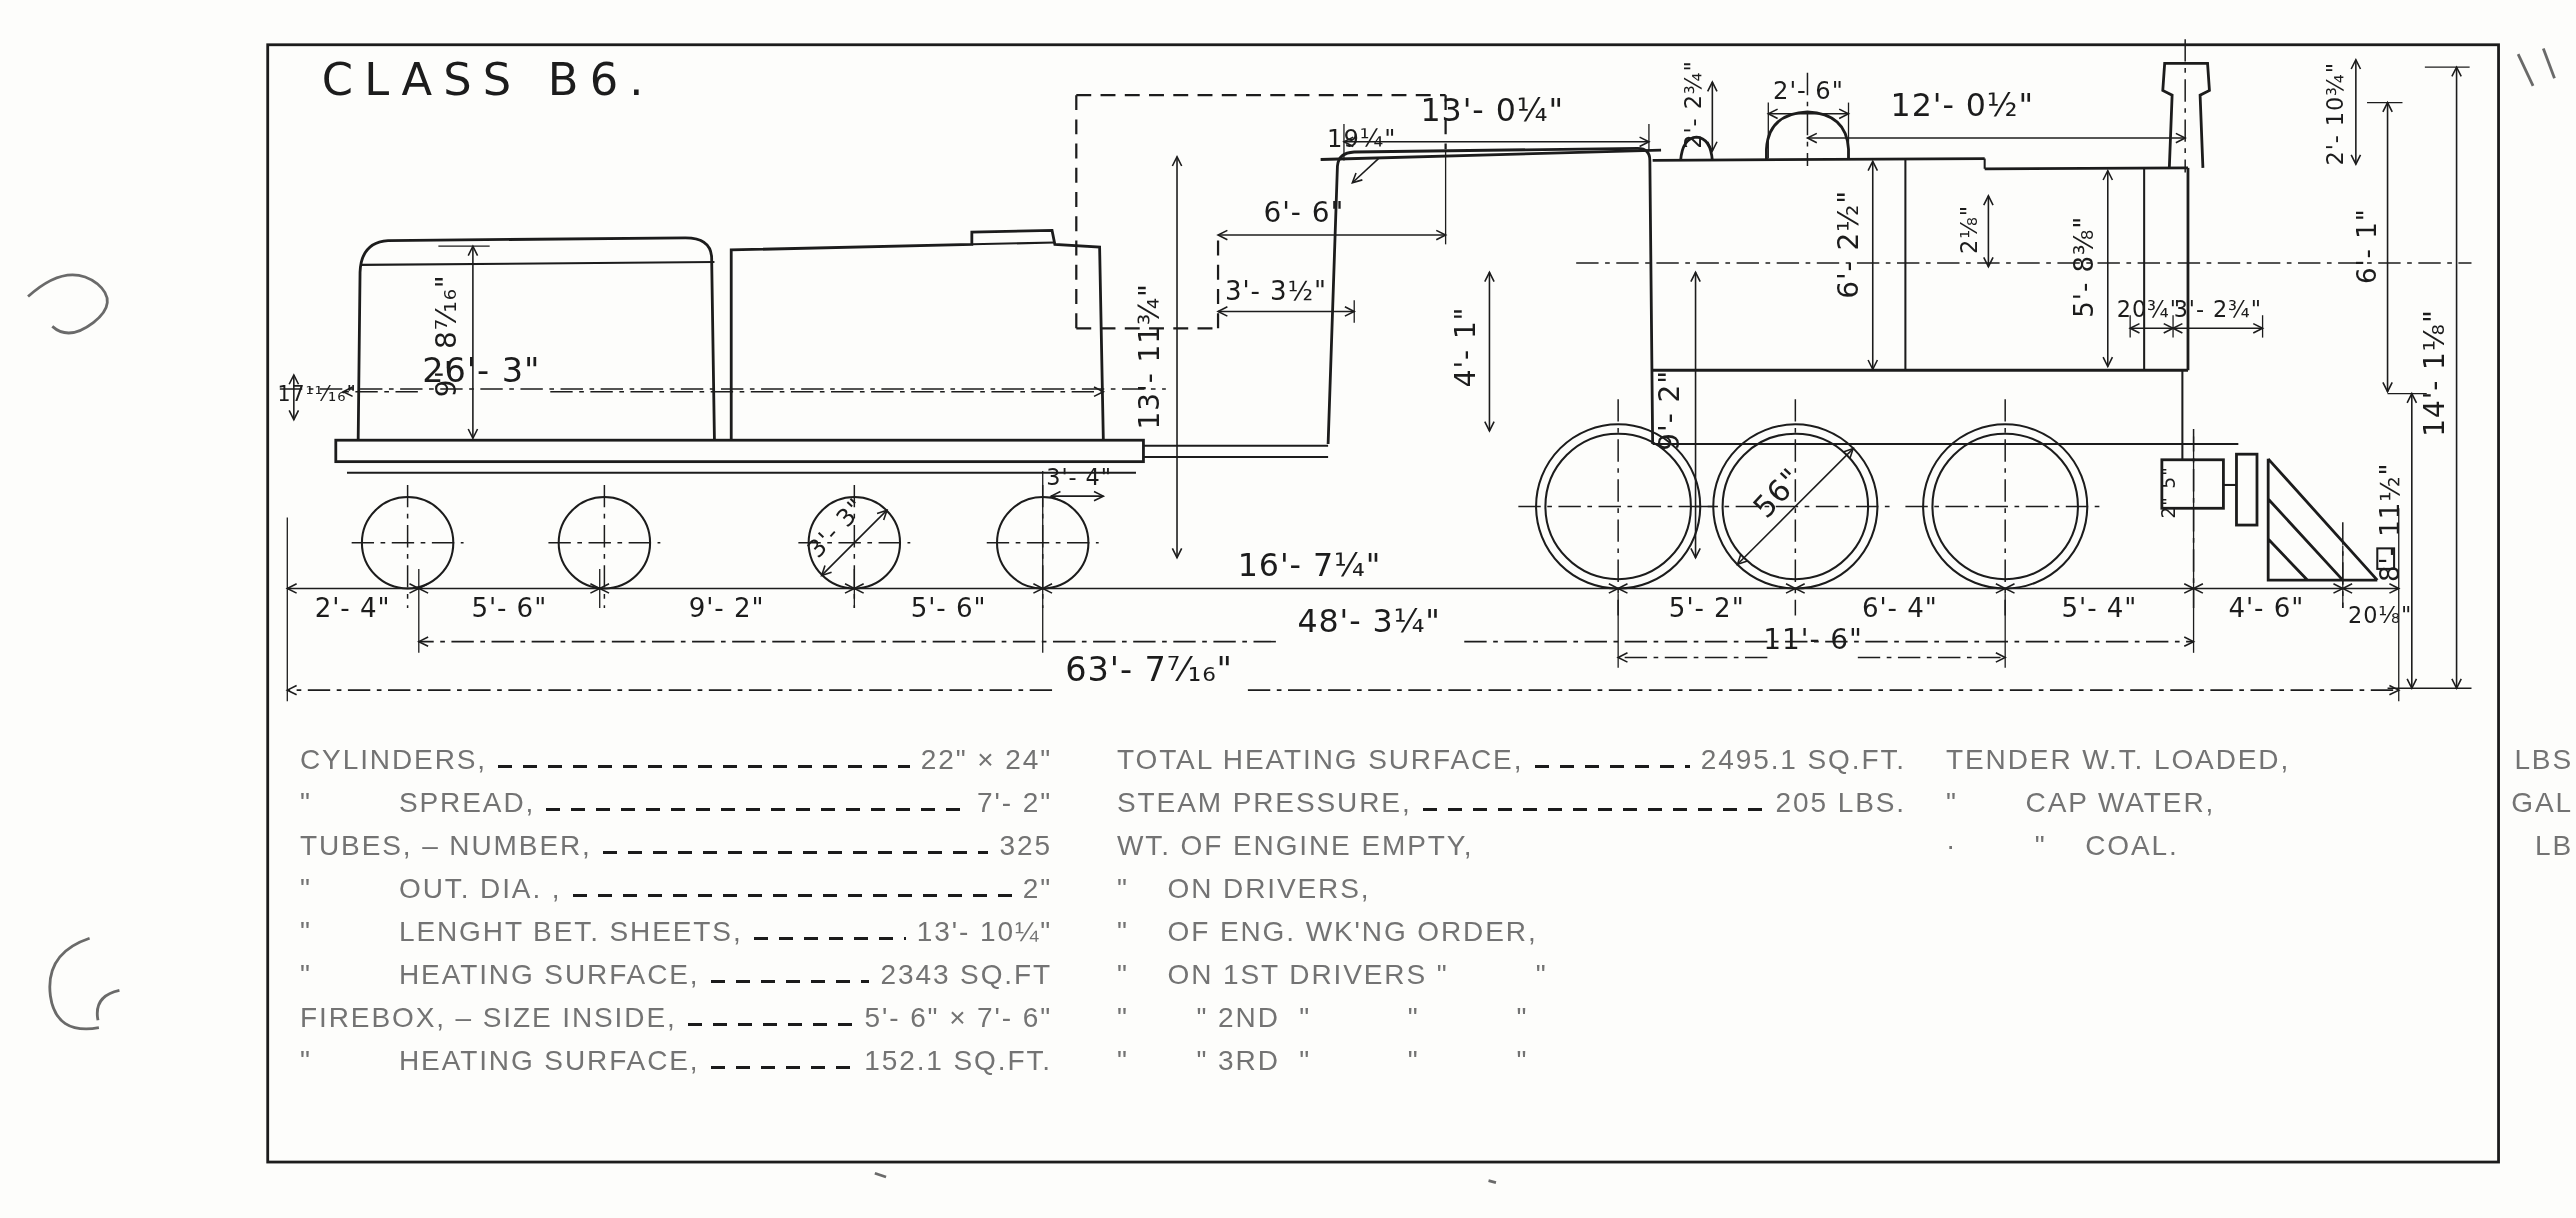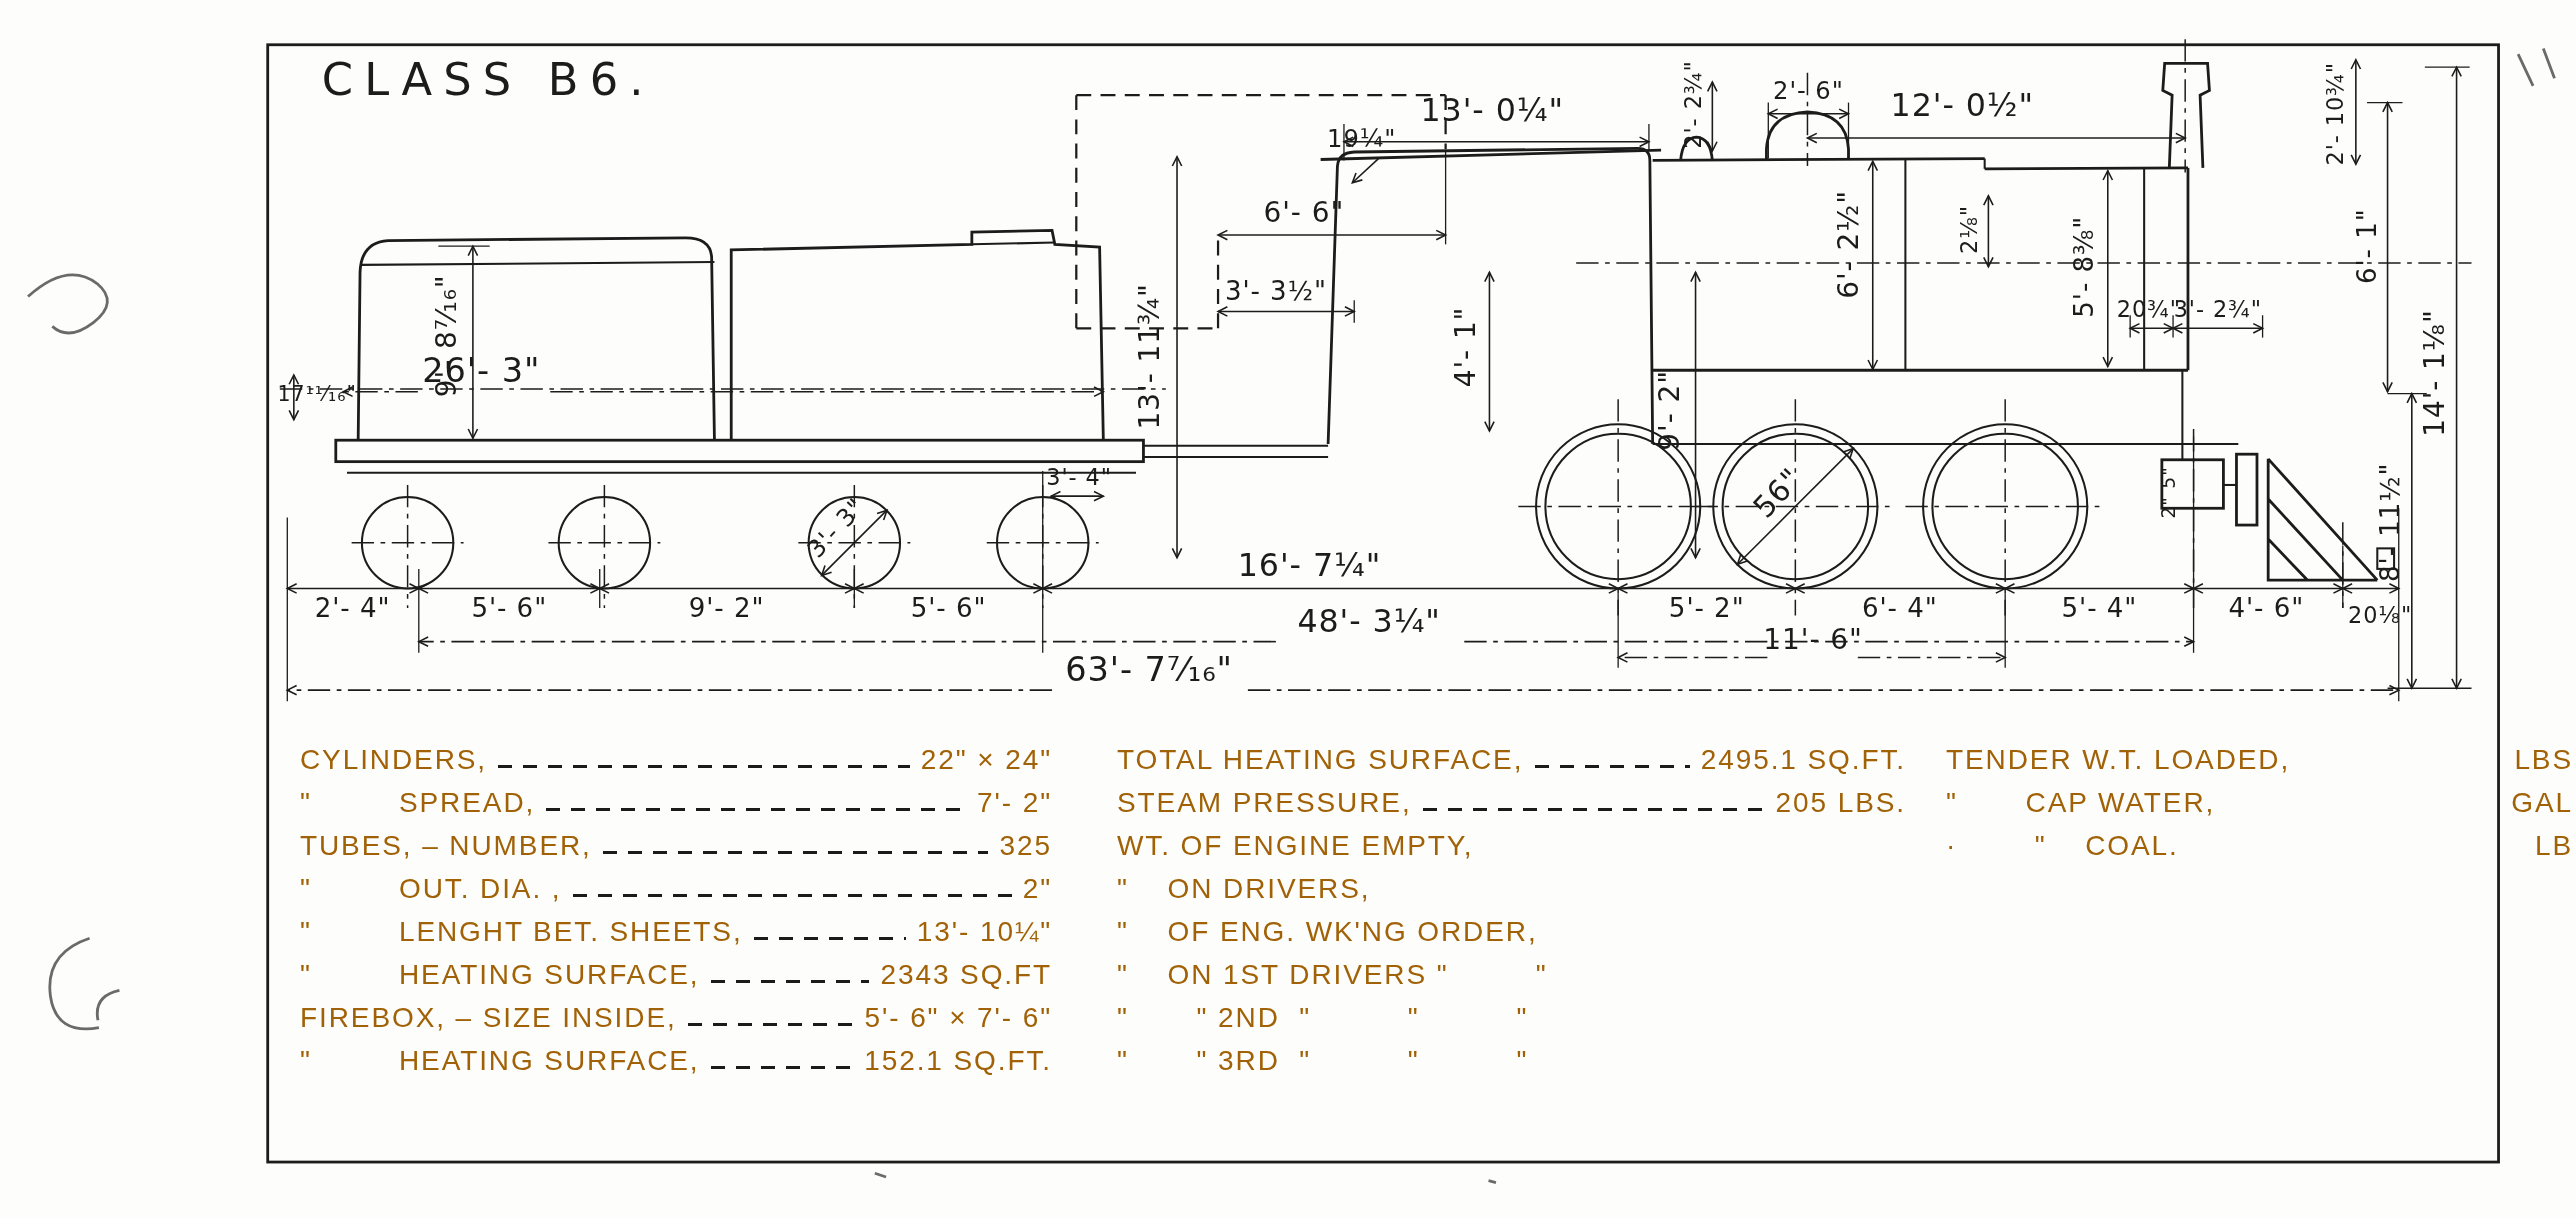--- a/index.html
+++ b/index.html
@@ -25,21 +25,21 @@
     font-family:"DejaVu Sans",sans-serif;
     font-weight:400;
     letter-spacing:1px;
     fill:#1c1c1c;stroke:none;
     text-anchor:middle;
   }
   .title-text{font-size:48px;letter-spacing:12px;text-anchor:start;}
   
   .spec-col{
     position:absolute;
-    color:#a16207;
+    color:#737373;
     font:400 28px "Liberation Sans","DejaVu Sans",sans-serif;
     letter-spacing:1.9px;
     white-space:pre;
   }
   .spec-row{display:flex;align-items:flex-end;height:43px;}
   .spec-label,.spec-value,.spec-unit{white-space:pre;}
   .leader{
     flex:1 1 auto;
     height:2.8px;
     margin:0 11.2px 8.4px 11.2px;

